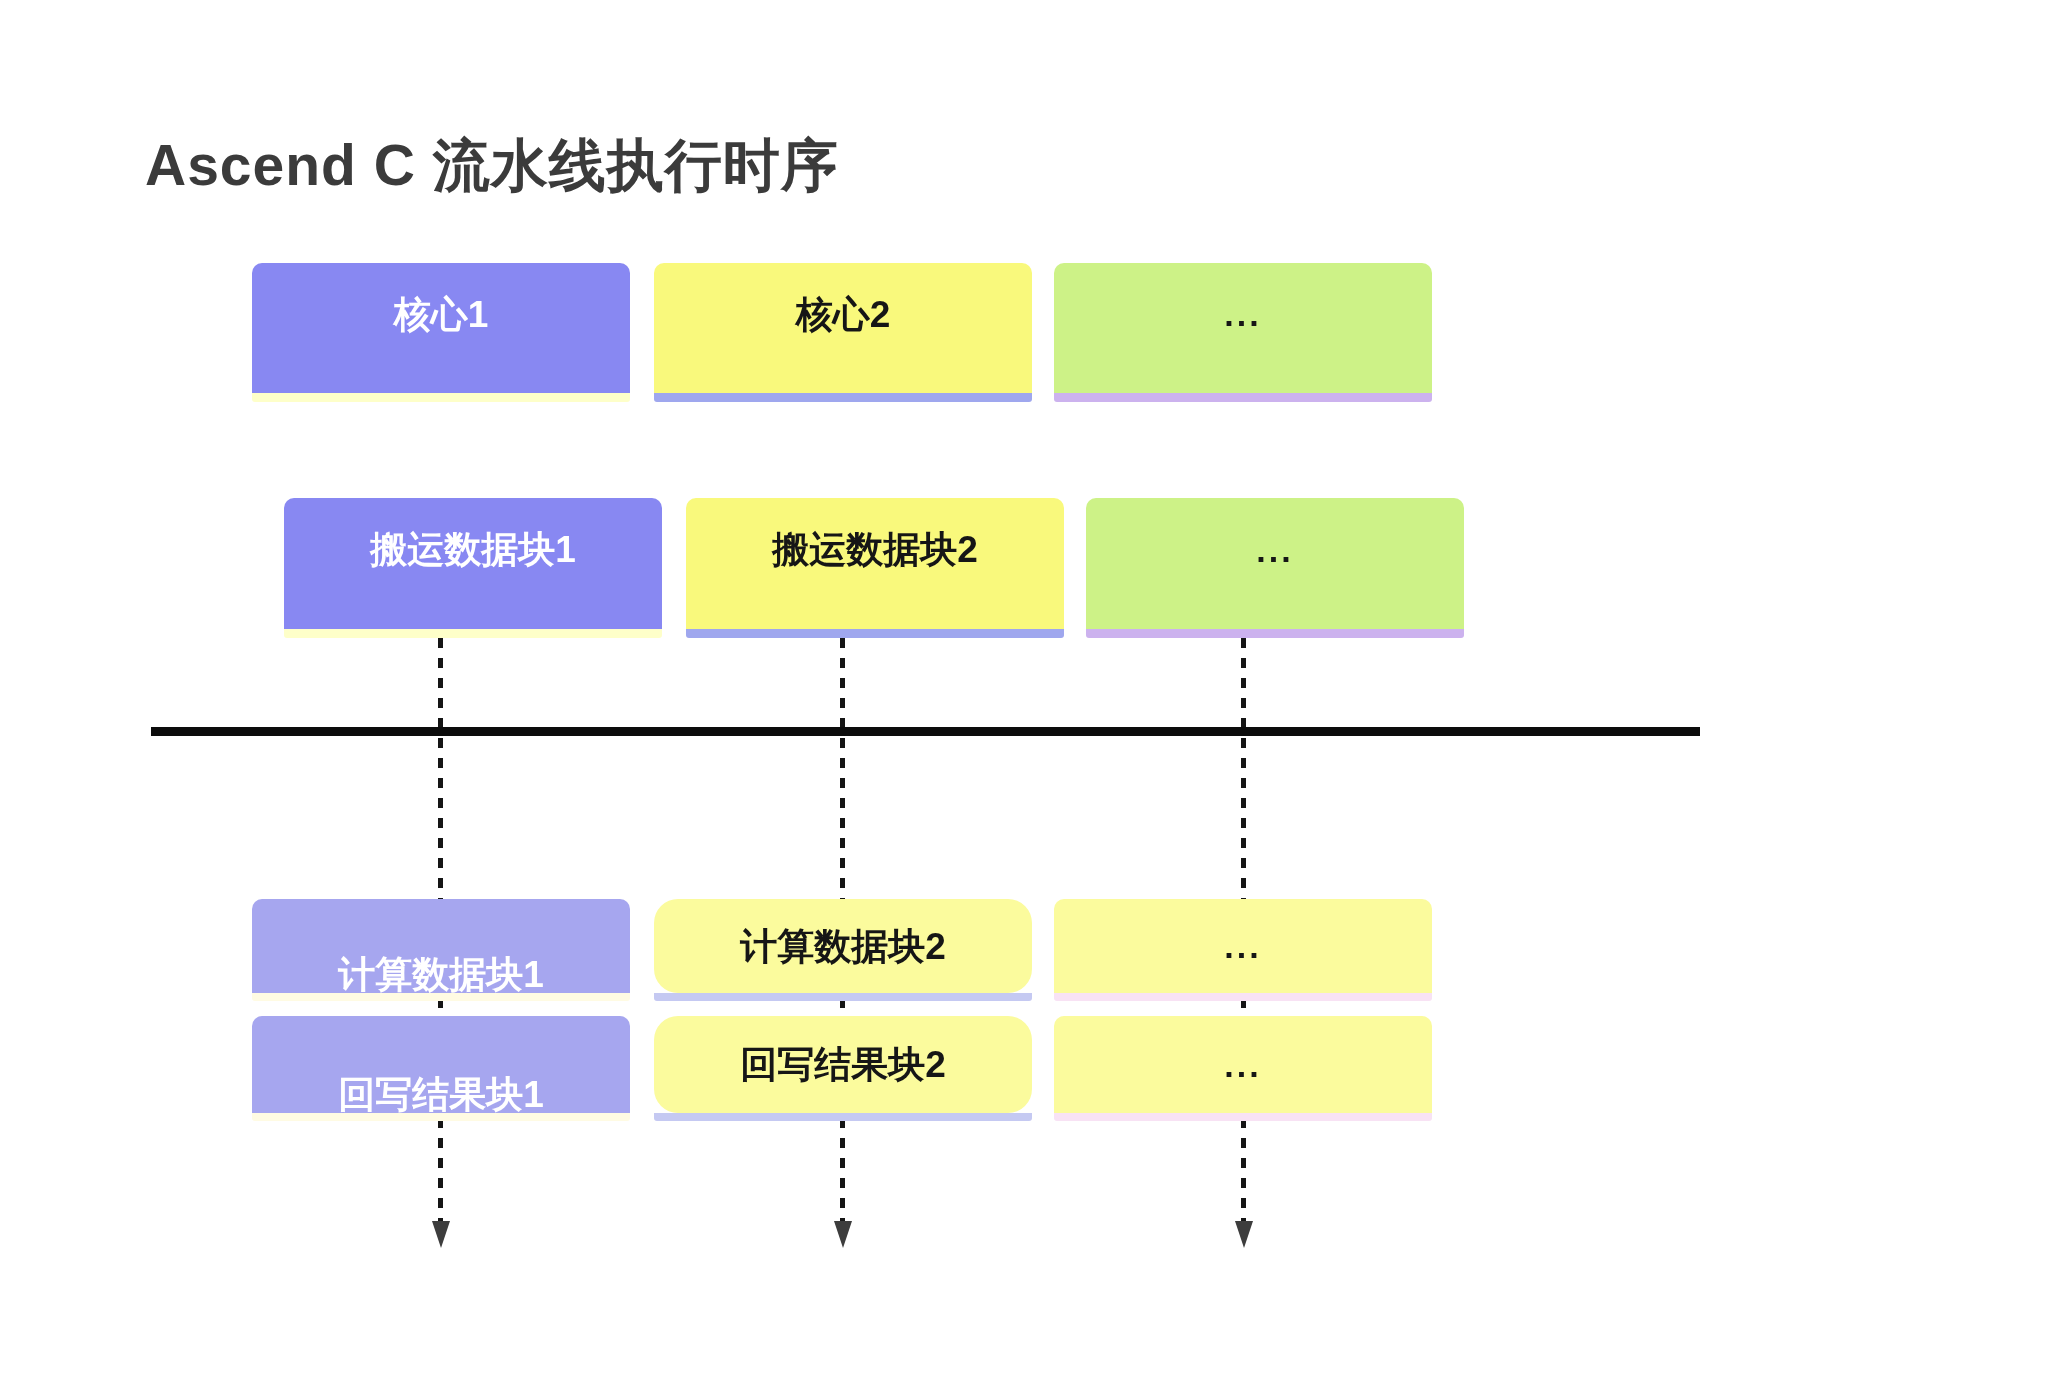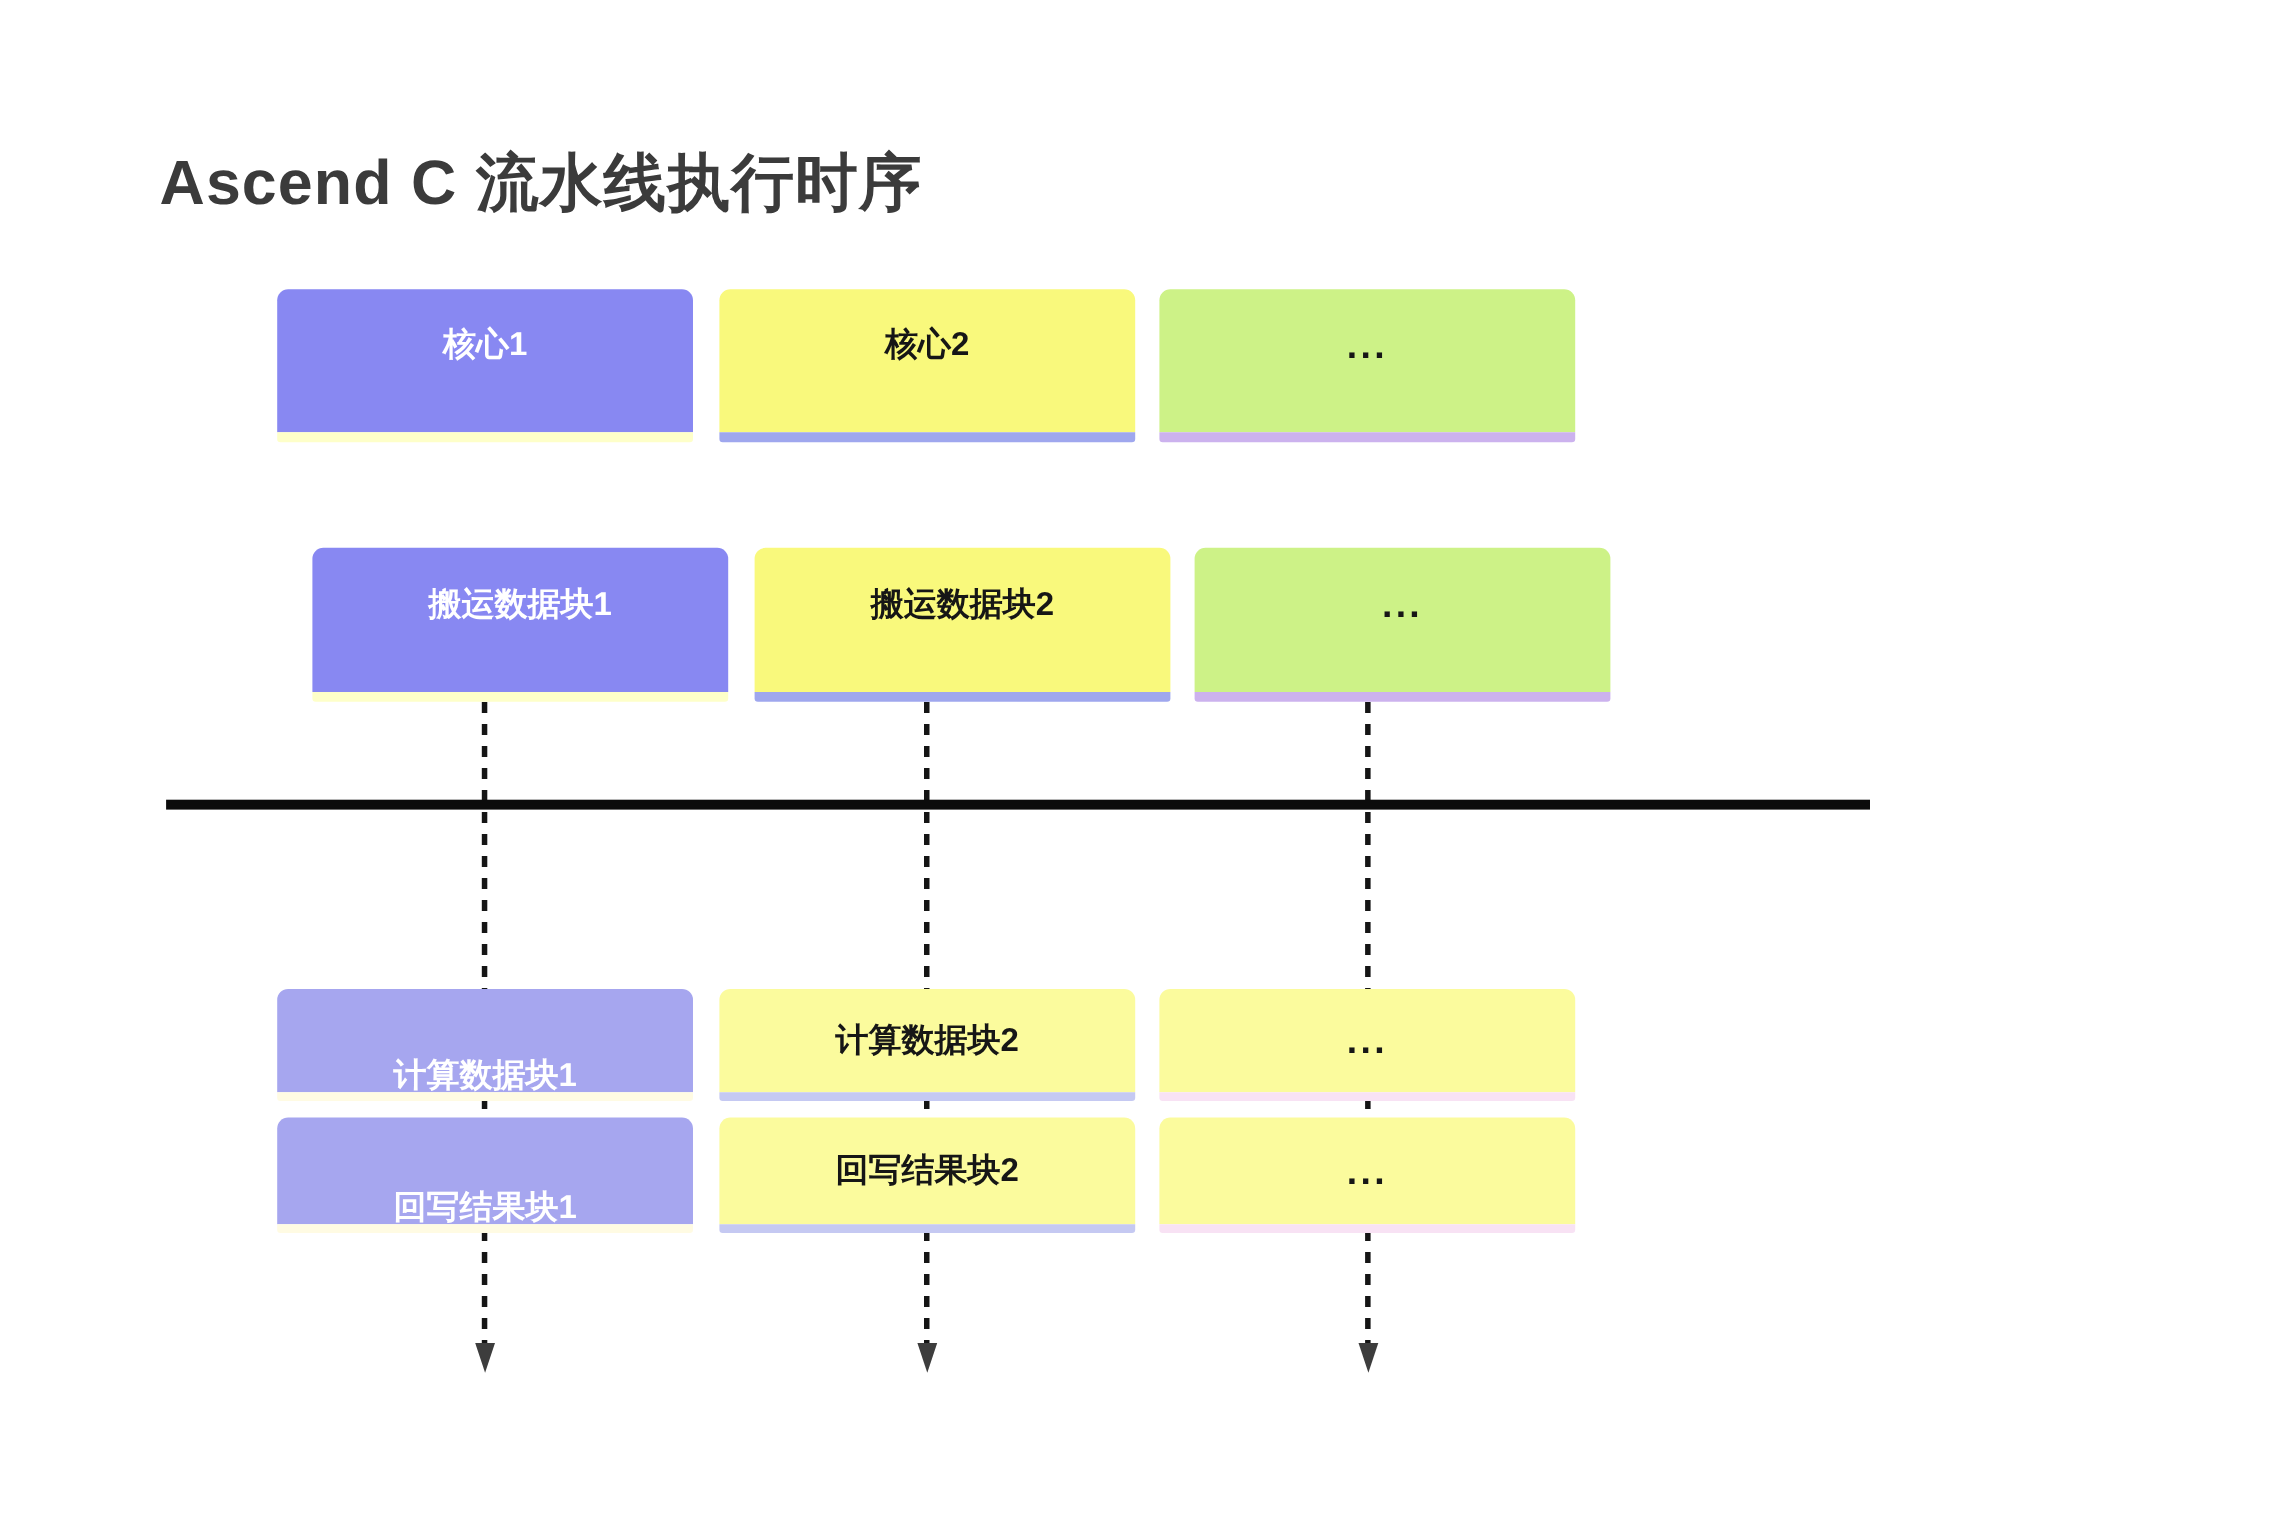--- a/index.html
+++ b/index.html
@@ -25,37 +25,37 @@
   .c2{left:654px;}
   .c3{left:1054px;}
   .r1{top:263px;height:139px;}
   .r2{top:498px;height:140px;padding-left:32px;}
   .r3{top:899px;height:102px;}
   .r4{top:1016px;height:105px;}
   .box-main{
     flex:1;
     display:flex;align-items:center;justify-content:center;
     border-radius:10px 10px 0 0;
-    font-size:30px;font-weight:bold;
+    font-size:37px;font-weight:bold;
     line-height:1;
   }
   .tall .box-main{padding-bottom:28px;}
   .box-strip{height:9px;border-radius:0 0 3px 3px;}
   .r3 .box-strip,.r4 .box-strip{height:8px;}
   .ellipsis .box-main{font-size:34px;letter-spacing:3px;}
   
   .v-purple .box-main{background:var(--box-purple);color:#ffffff;}
   .v-purple .box-strip{background:var(--strip-cream);}
   .v-yellow .box-main{background:var(--box-yellow);color:var(--ink);align-items:center;}
   .v-yellow .box-strip{background:var(--strip-periwinkle);}
   .v-green .box-main{background:var(--box-green);color:var(--ink);}
   .v-green .box-strip{background:var(--strip-lavender);}
   .v-purple-light .box-main{background:var(--box-purple-light);color:#ffffff;align-items:flex-end;}
   .v-purple-light .box-strip{background:var(--strip-cream-pale);}
-  .v-yellow-pale .box-main{background:var(--box-yellow-pale);color:var(--ink);}
+  .v-yellow-pale .box-main{background:var(--box-yellow-pale);color:var(--ink);border-radius:24px;}
   .v-yellow-pale .box-strip{background:var(--strip-periwinkle-pale);}
   .v-yellow-pale-pink .box-main{background:var(--box-yellow-pale);color:var(--ink);}
   .v-yellow-pale-pink .box-strip{background:var(--strip-pink-pale);}
   
   .flow-arrow{position:absolute;top:638px;width:5px;height:584px;z-index:1;}
   .fa1{left:438px;}
   .fa2{left:840px;}
   .fa3{left:1241px;}
   .dash-line{
     width:5px;height:100%;

